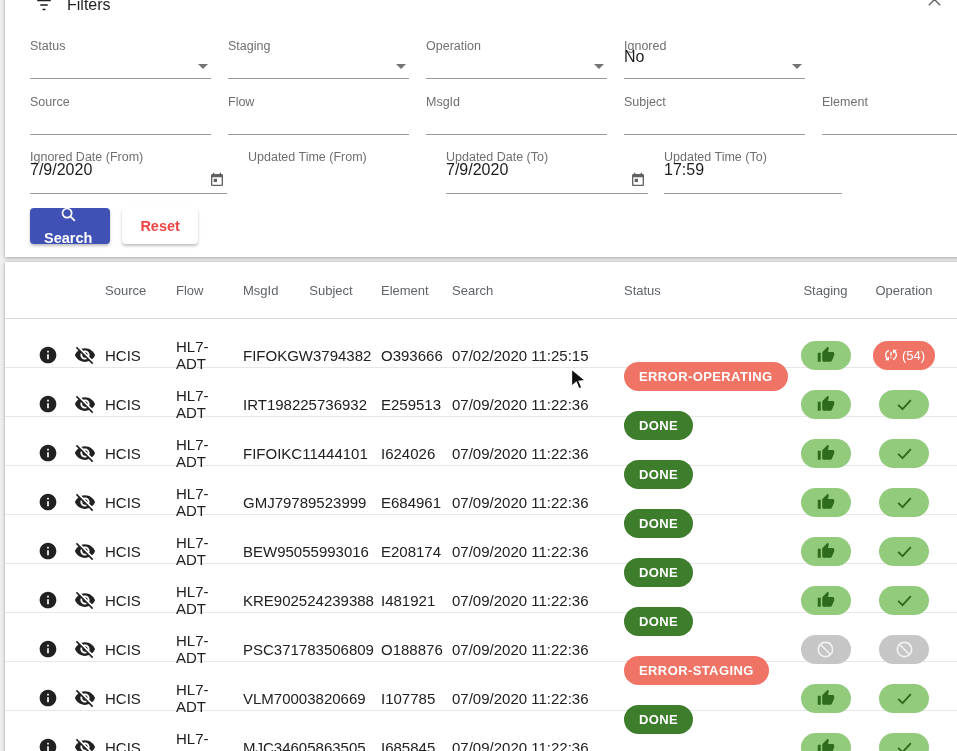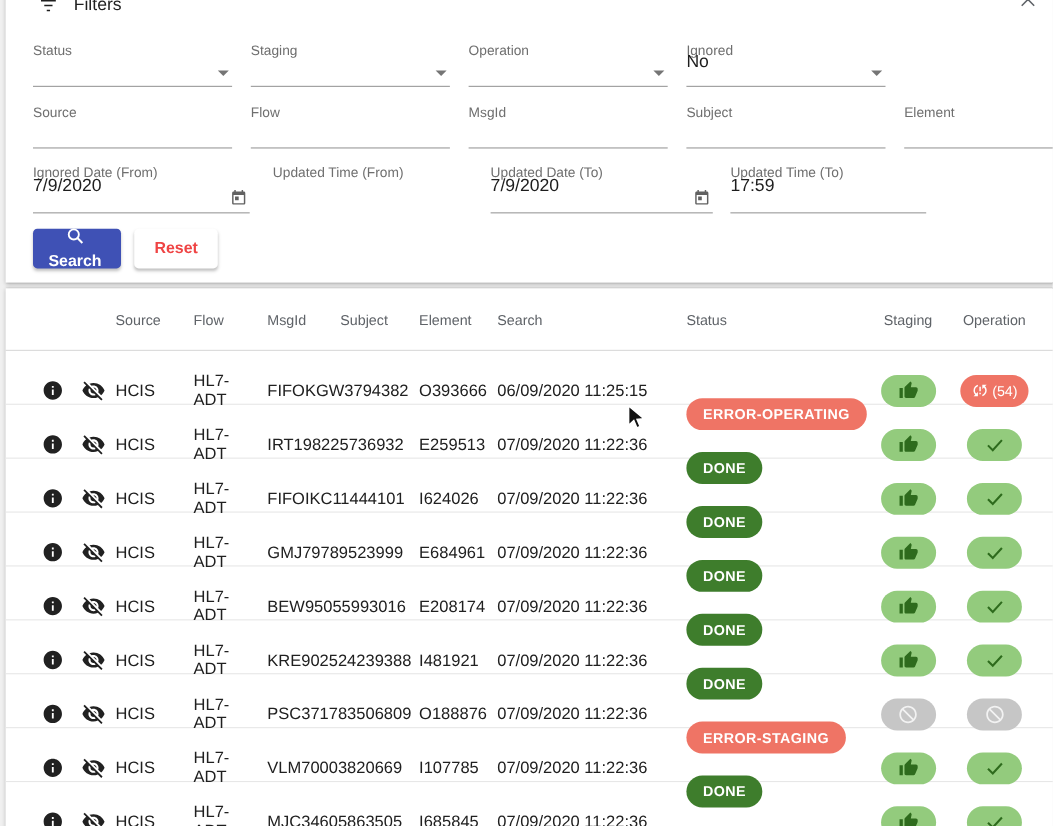--- a/index.html
+++ b/index.html
@@ -217,21 +217,21 @@
               <svg width="22" height="22" viewBox="0 0 24 24">
                 <path fill="#212121" d="M12 7c2.76 0 5 2.24 5 5 0 .65-.13 1.26-.36 1.83l2.92 2.92c1.51-1.26 2.7-2.89 3.43-4.75-1.73-4.39-6-7.5-11-7.5-1.4 0-2.74.25-3.98.7l2.16 2.16C10.74 7.13 11.35 7 12 7zM2 4.27l2.28 2.28.46.46C3.08 8.3 1.78 10.02 1 12c1.73 4.39 6 7.5 11 7.5 1.55 0 3.03-.3 4.38-.84l.42.42L19.73 22 21 20.73 3.27 3 2 4.27zM7.53 9.8l1.55 1.55c-.05.21-.08.43-.08.65 0 1.66 1.34 3 3 3 .22 0 .44-.03.65-.08l1.55 1.55c-.67.33-1.41.53-2.2.53-2.76 0-5-2.24-5-5 0-.79.2-1.53.53-2.2zm4.31-.78 3.15 3.15.02-.16c0-1.66-1.34-3-3-3l-.17.01z"></path>
               </svg>
             </span>
           </div>
           <div class="cell c-source">HCIS</div>
           <div class="cell c-flow">HL7-ADT</div>
           <div class="cell c-msgid">FIFOKGW3794382</div>
           <div class="cell c-subject"></div>
           <div class="cell c-element">O393666</div>
-          <div class="cell c-updated">06/09/2020 11:25:15</div>
+          <div class="cell c-updated">07/02/2020 11:25:15</div>
           <div class="cell c-status">
             <span class="badge badge-error">ERROR-OPERATING</span>
           </div>
           <div class="cell c-center">
             <span class="pill pill-green">
               <span class="icon">
                 <svg width="18" height="18" viewBox="0 0 24 24">
                   <path fill="currentColor" d="M1 21h4V9H1v12zM23 10c0-1.1-.9-2-2-2h-6.31l.95-4.57.03-.32c0-.41-.17-.79-.44-1.06L14.17 1 7.59 7.59C7.22 7.95 7 8.45 7 9v10c0 1.1.9 2 2 2h9c.83 0 1.54-.5 1.84-1.22l3.02-7.05c.09-.23.14-.47.14-.73v-2z"></path>
                 </svg>
               </span>

